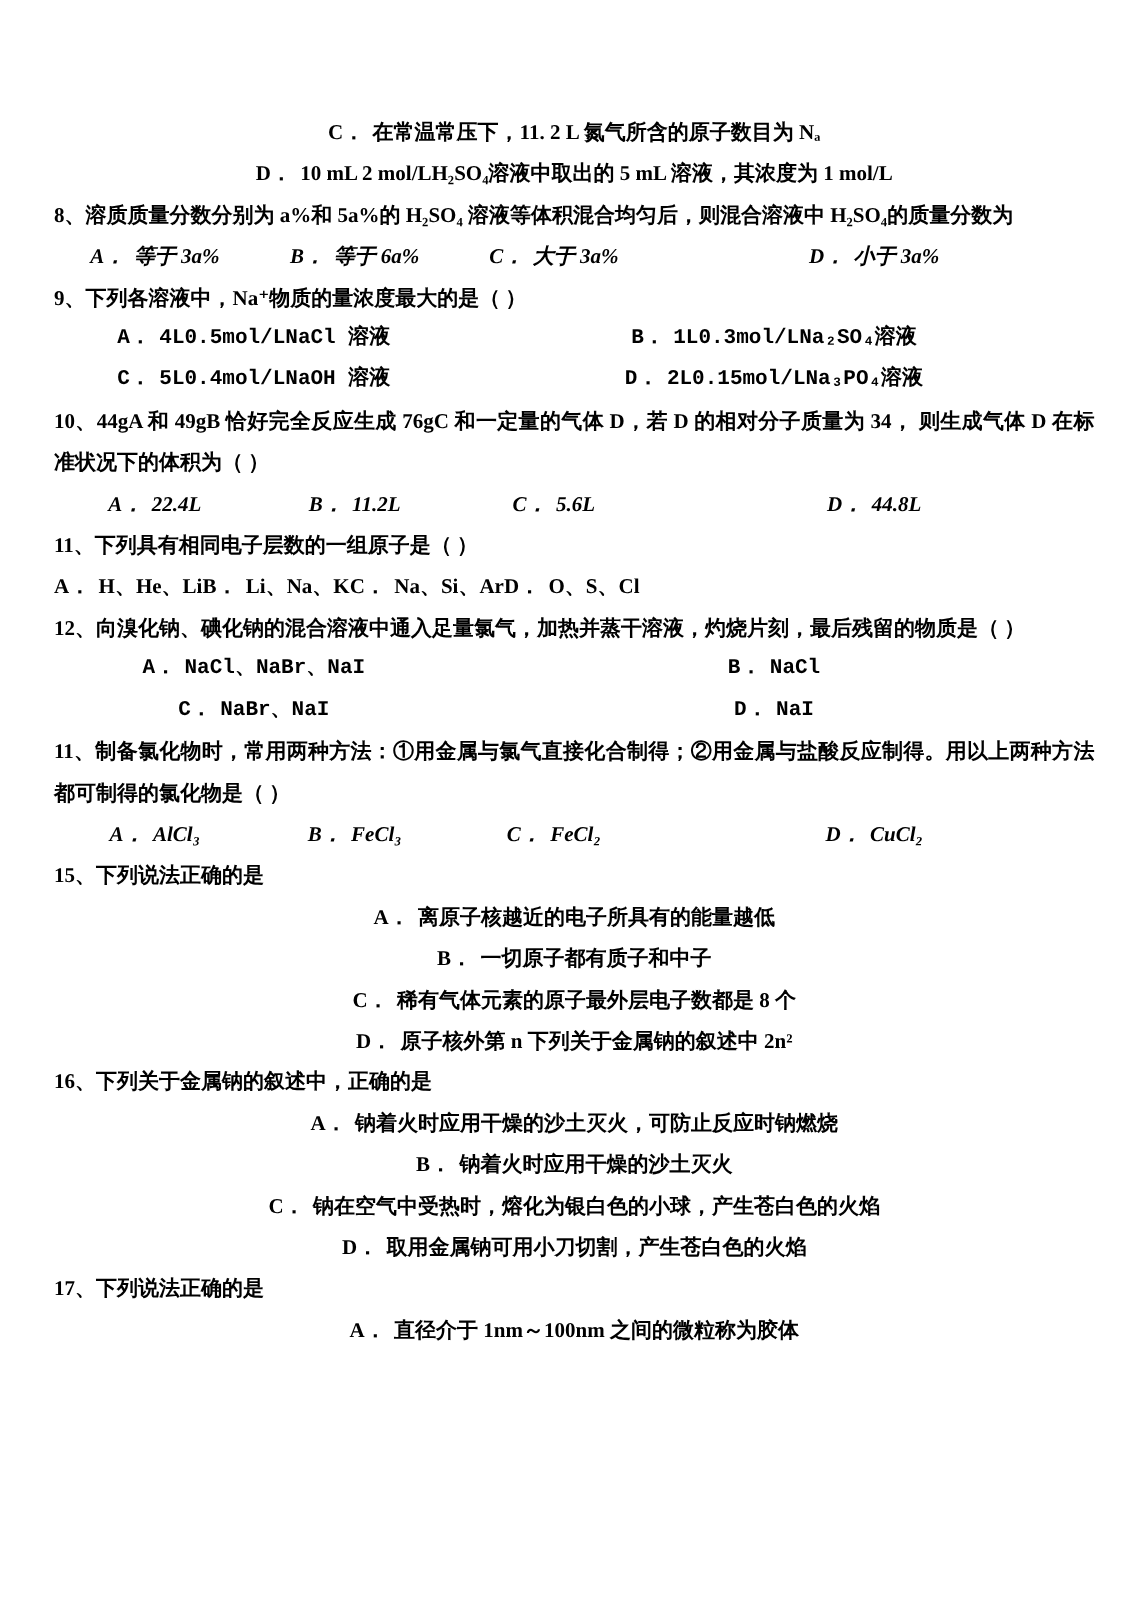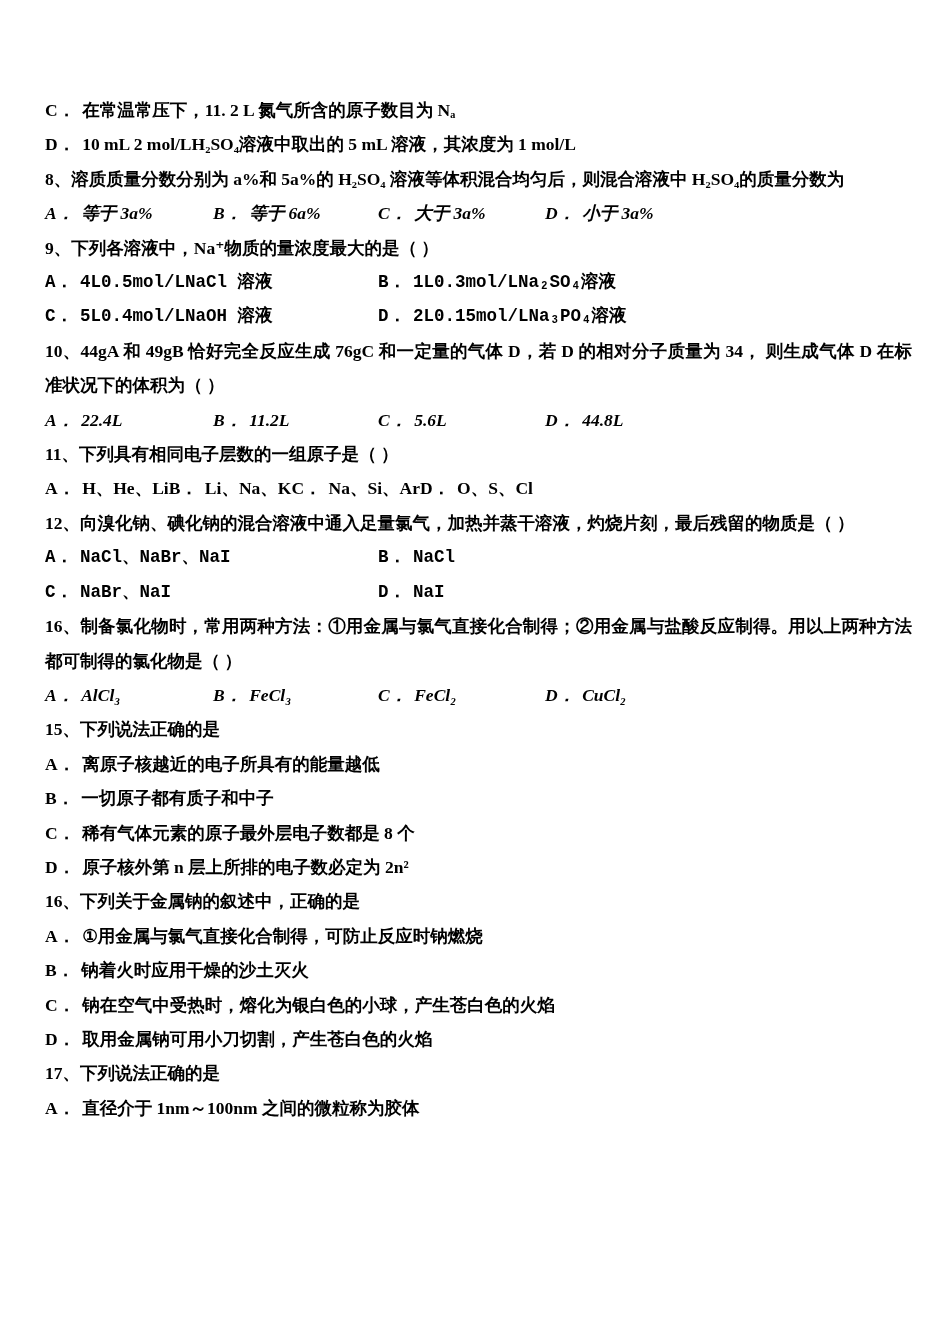--- a/index.html
+++ b/index.html
@@ -23,20 +23,21 @@
     padding: 93px 38px 0 45px;
     background: #ffffff;
   }
   .question { margin: 0; }
   .stem {
     line-height: 34.4px;
     text-align: justify;
   }
   .opt-row {
     line-height: 34.4px;
+    text-align: center;
   }
   .opt-row.grid4 {
     display: grid;
     grid-template-columns: 168px 165px 167px 1fr;
     font-style: italic;
   }
   .opt-row.grid2 {
     display: grid;
     grid-template-columns: 333px 1fr;
     font-family: Liberation Mono, monospace;
@@ -99,38 +100,38 @@
         <div class="opt-row grid2">
           <span class="option"><span class="opt-label">A．</span><span class="opt-text">NaCl、NaBr、NaI</span></span>
           <span class="option"><span class="opt-label">B．</span><span class="opt-text">NaCl</span></span>
         </div>
         <div class="opt-row grid2">
           <span class="option"><span class="opt-label">C．</span><span class="opt-text">NaBr、NaI</span></span>
           <span class="option"><span class="opt-label">D．</span><span class="opt-text">NaI</span></span>
         </div>
       </section>
       <section class="question">
-        <div class="stem">16、制备氯化物时，常用两种方法：①用金属与氯气直接化合制得；②用金属与盐酸反应制得。用以上两种方法都可制得的氯化物是（  ）</div>
+        <div class="stem">11、制备氯化物时，常用两种方法：①用金属与氯气直接化合制得；②用金属与盐酸反应制得。用以上两种方法都可制得的氯化物是（  ）</div>
         <div class="opt-row grid4">
           <span class="option"><span class="opt-label">A．</span><span class="opt-text">AlCl₃</span></span>
           <span class="option"><span class="opt-label">B．</span><span class="opt-text">FeCl₃</span></span>
           <span class="option"><span class="opt-label">C．</span><span class="opt-text">FeCl₂</span></span>
           <span class="option"><span class="opt-label">D．</span><span class="opt-text">CuCl₂</span></span>
         </div>
       </section>
       <section class="question">
         <div class="stem">15、下列说法正确的是</div>
         <div class="opt-row stack"><span class="option"><span class="opt-label">A．</span><span class="opt-text">离原子核越近的电子所具有的能量越低</span></span></div>
         <div class="opt-row stack"><span class="option"><span class="opt-label">B．</span><span class="opt-text">一切原子都有质子和中子</span></span></div>
         <div class="opt-row stack"><span class="option"><span class="opt-label">C．</span><span class="opt-text">稀有气体元素的原子最外层电子数都是 8 个</span></span></div>
-        <div class="opt-row stack"><span class="option"><span class="opt-label">D．</span><span class="opt-text">原子核外第 n 层上所排的电子数必定为 2n²</span></span></div>
+        <div class="opt-row stack"><span class="option"><span class="opt-label">D．</span><span class="opt-text">原子核外第 n 下列关于金属钠的叙述中 2n²</span></span></div>
       </section>
       <section class="question">
         <div class="stem">16、下列关于金属钠的叙述中，正确的是</div>
-        <div class="opt-row stack"><span class="option"><span class="opt-label">A．</span><span class="opt-text">①用金属与氯气直接化合制得，可防止反应时钠燃烧</span></span></div>
+        <div class="opt-row stack"><span class="option"><span class="opt-label">A．</span><span class="opt-text">钠着火时应用干燥的沙土灭火，可防止反应时钠燃烧</span></span></div>
         <div class="opt-row stack"><span class="option"><span class="opt-label">B．</span><span class="opt-text">钠着火时应用干燥的沙土灭火</span></span></div>
         <div class="opt-row stack"><span class="option"><span class="opt-label">C．</span><span class="opt-text">钠在空气中受热时，熔化为银白色的小球，产生苍白色的火焰</span></span></div>
         <div class="opt-row stack"><span class="option"><span class="opt-label">D．</span><span class="opt-text">取用金属钠可用小刀切割，产生苍白色的火焰</span></span></div>
       </section>
       <section class="question">
         <div class="stem">17、下列说法正确的是</div>
         <div class="opt-row stack"><span class="option"><span class="opt-label">A．</span><span class="opt-text">直径介于 1nm～100nm 之间的微粒称为胶体</span></span></div>
       </section>
     </div>
 </div>

